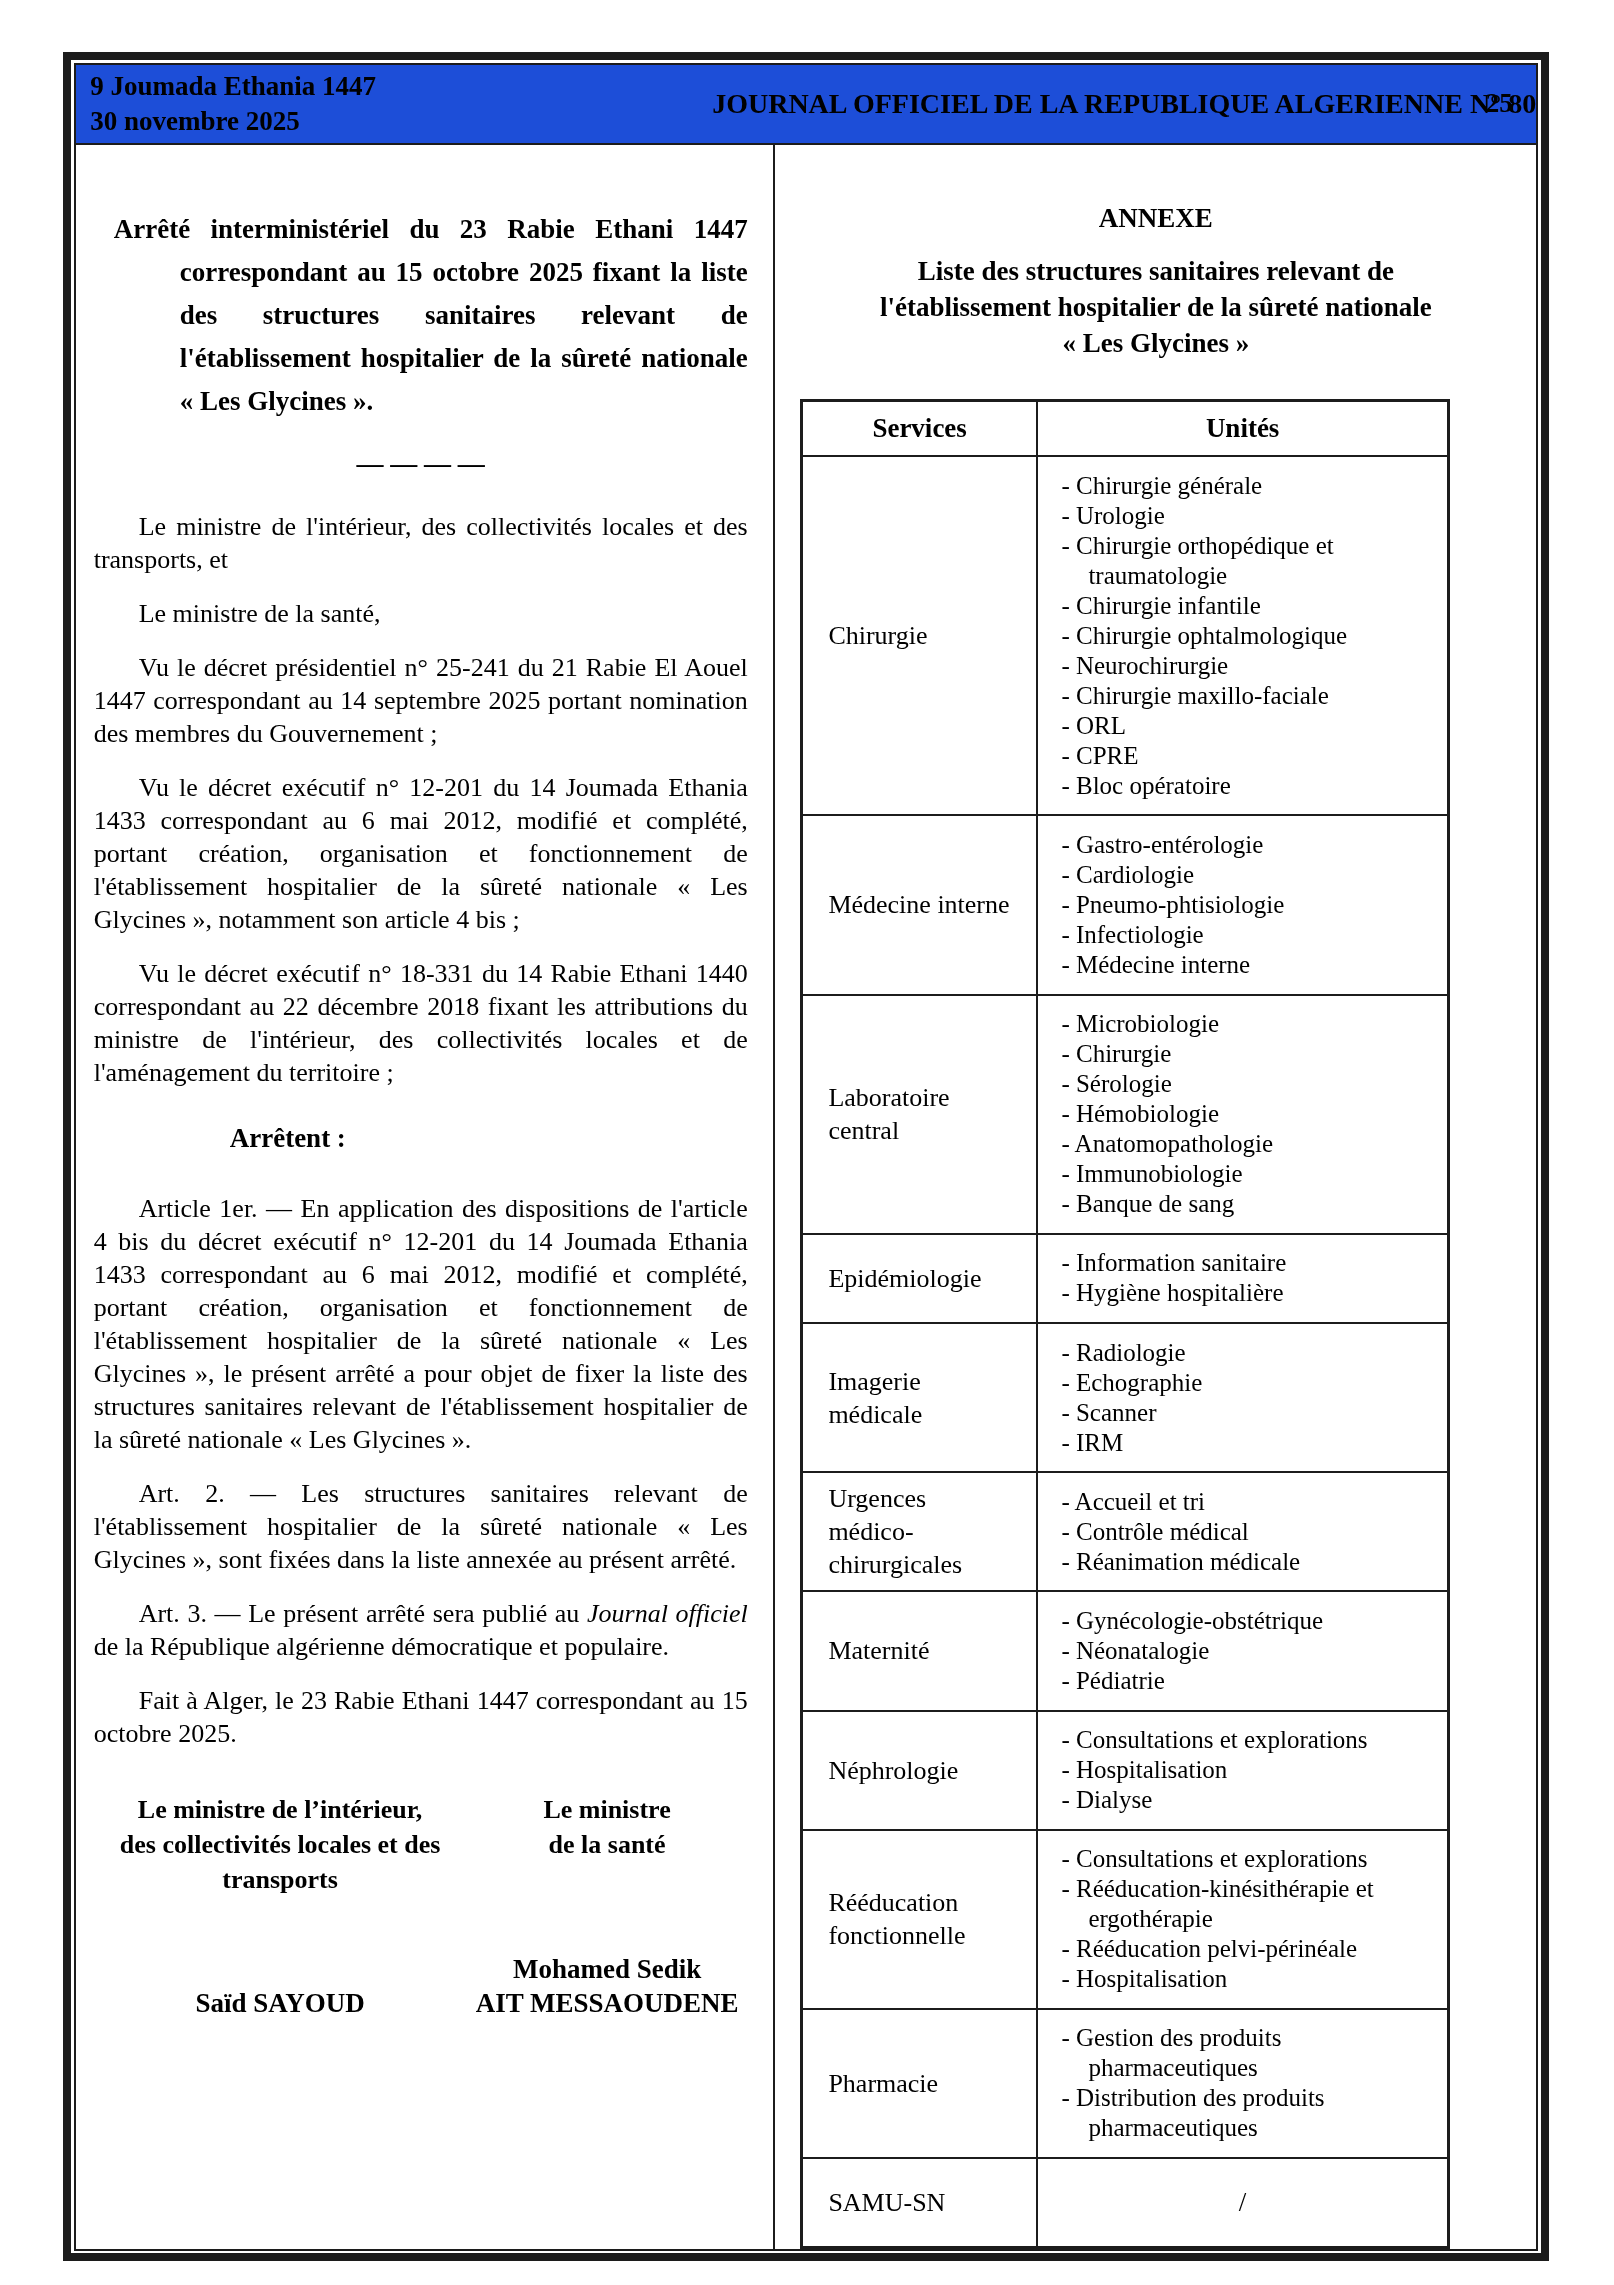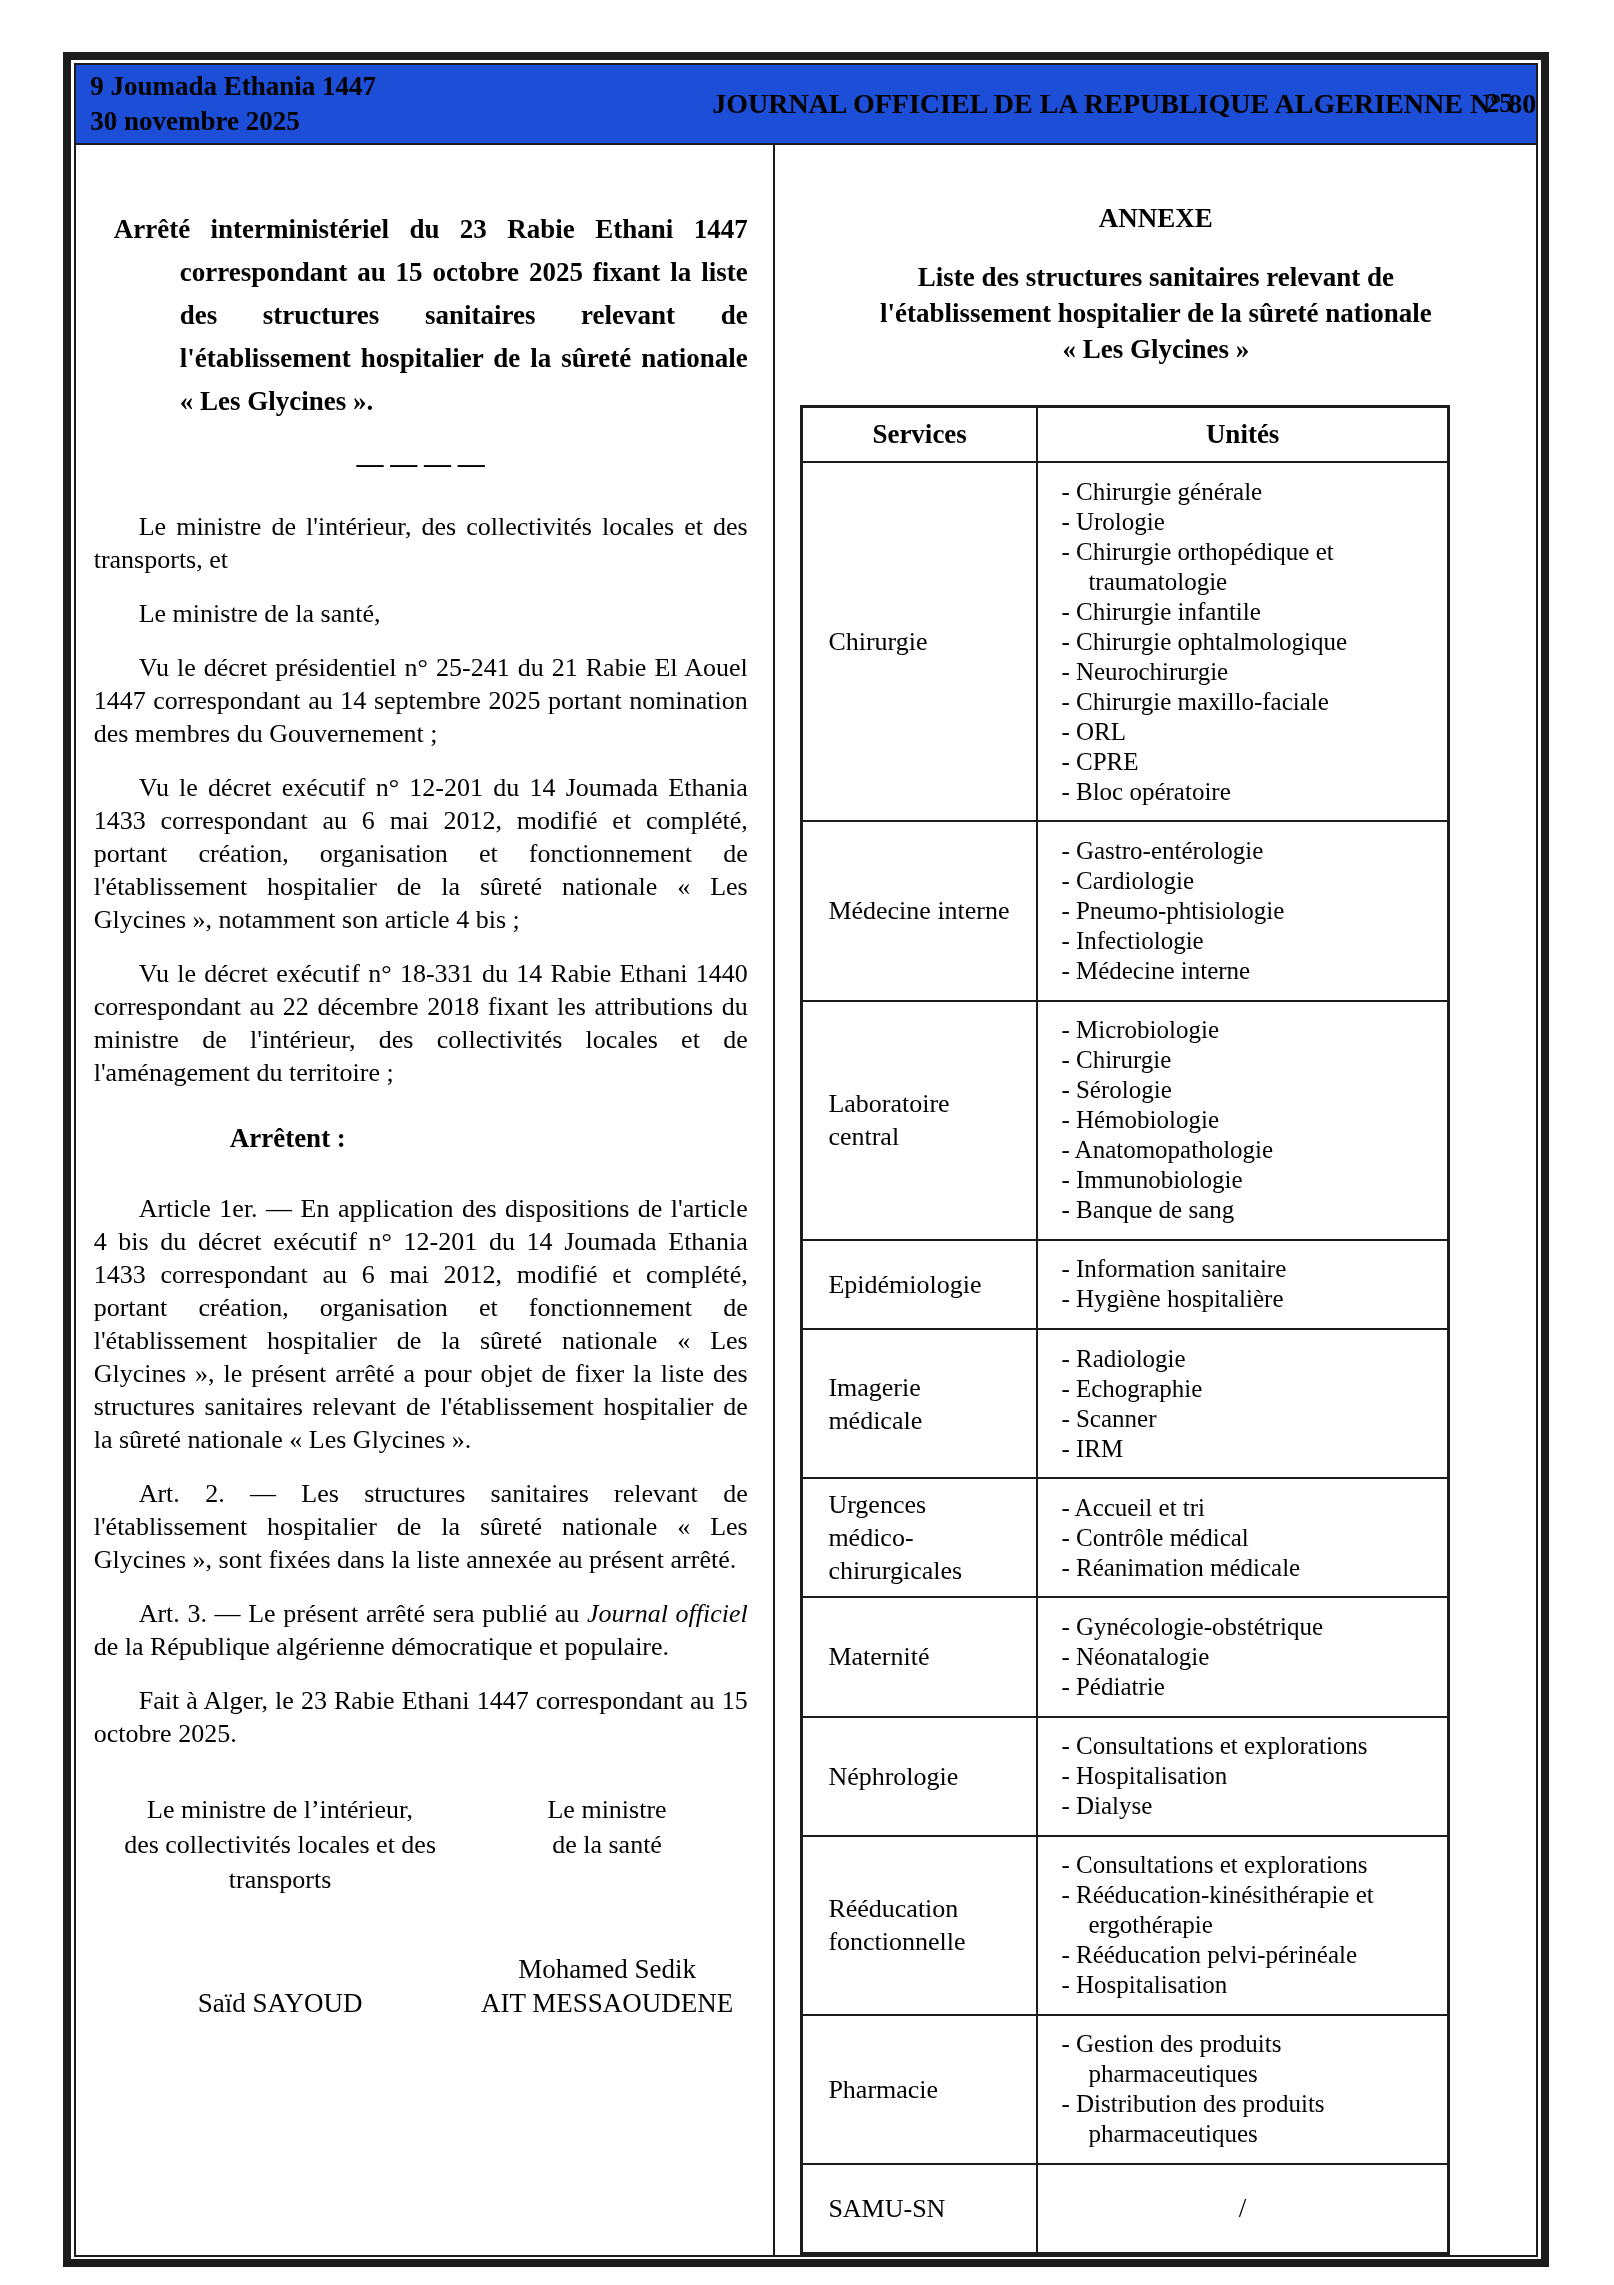--- a/index.html
+++ b/index.html
@@ -68,39 +68,40 @@
     margin-bottom: 21px;
   }
   .arretent {
     font-weight: bold; font-size: 27px;
     margin: 34px 0 38px 136px;
   }
   .italic { font-style: italic; }
   .signatures {
     display: flex;
     margin-top: 42px;
+    font-weight: bold;
   }
   .sig-col {
     display: flex; flex-direction: column; justify-content: space-between;
     height: 228px;
     text-align: center;
     font-size: 26px; line-height: 35px;
   }
   .sig-left { width: 57%; }
   .sig-right { width: 43%; }
   .sig-name { font-size: 27px; line-height: 34px; }
 
   
   .annexe-label {
     margin-top: 58px;
     text-align: center;
     font-weight: bold; font-size: 27px;
   }
   .annexe-title {
-    margin-top: 25px;
+    margin-top: 19px;
     text-align: center;
     font-weight: bold; font-size: 27px; line-height: 36px;
   }
   .annexe-table {
     border-collapse: collapse;
     table-layout: fixed;
     width: 647px;
     margin: 38px 0 0 25px;
     border: 3.6px solid #1c1c1c;
   }

